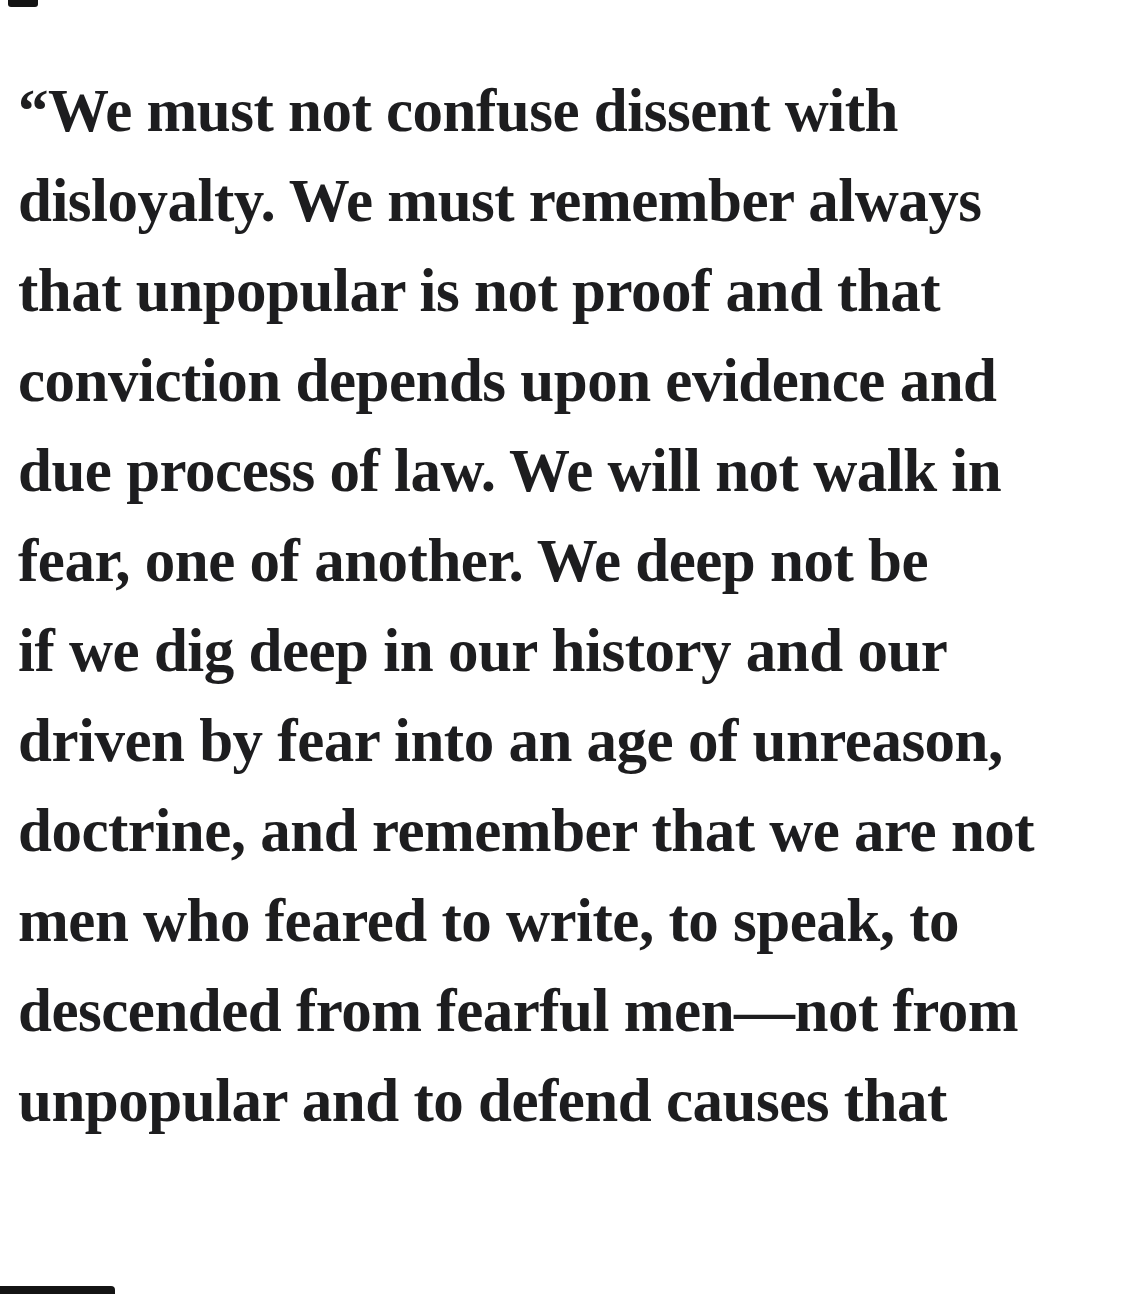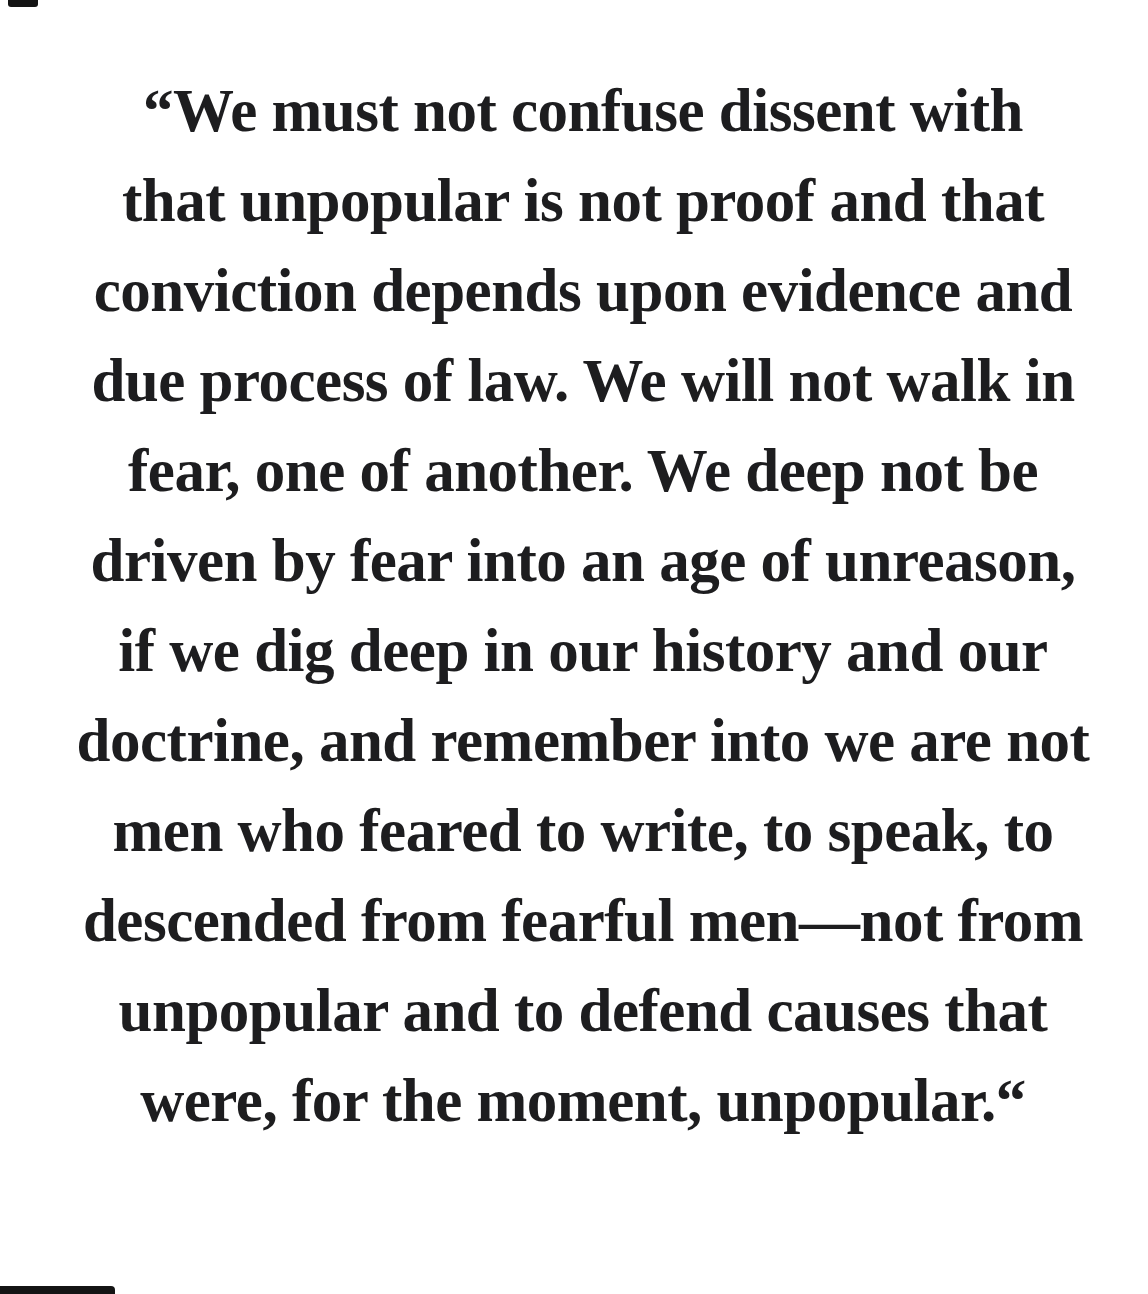--- a/index.html
+++ b/index.html
@@ -12,21 +12,20 @@
     width: 1148px;
     height: 1294px;
     overflow: hidden;
     background: var(--bg);
   }
   .page {
     position: relative;
     width: 1148px;
     height: 1294px;
     background: var(--bg);
-    text-align: center;
   }
   
   .artifact-top {
     position: absolute;
     top: 0;
     left: 8px;
     width: 30px;
     height: 7px;
     background: var(--artifact);
     border-radius: 0 0 3px 3px;
@@ -58,27 +57,27 @@
   }
 </style>
 </head>
 <body>
 
 <div class="page">
   <div class="artifact-top"></div>
 
   <main class="quote">
     <p class="line">“We must not confuse dissent with</p>
+    <p class="line">disloyalty. We must remember always</p>
     <p class="line">that unpopular is not proof and that</p>
     <p class="line">conviction depends upon evidence and</p>
     <p class="line">due process of law. We will not walk in</p>
     <p class="line">fear, one of another. We deep not be</p>
+    <p class="line">if we dig deep in our history and our</p>
     <p class="line">driven by fear into an age of unreason,</p>
-    <p class="line">if we dig deep in our history and our</p>
-    <p class="line">doctrine, and remember into we are not</p>
+    <p class="line">doctrine, and remember that we are not</p>
     <p class="line">men who feared to write, to speak, to</p>
     <p class="line">descended from fearful men—not from</p>
     <p class="line">unpopular and to defend causes that</p>
-    <p class="line">were, for the moment, unpopular.“</p>
   </main>
 
   <div class="artifact-bottom"></div>
 </div>
 
 </body></html>

